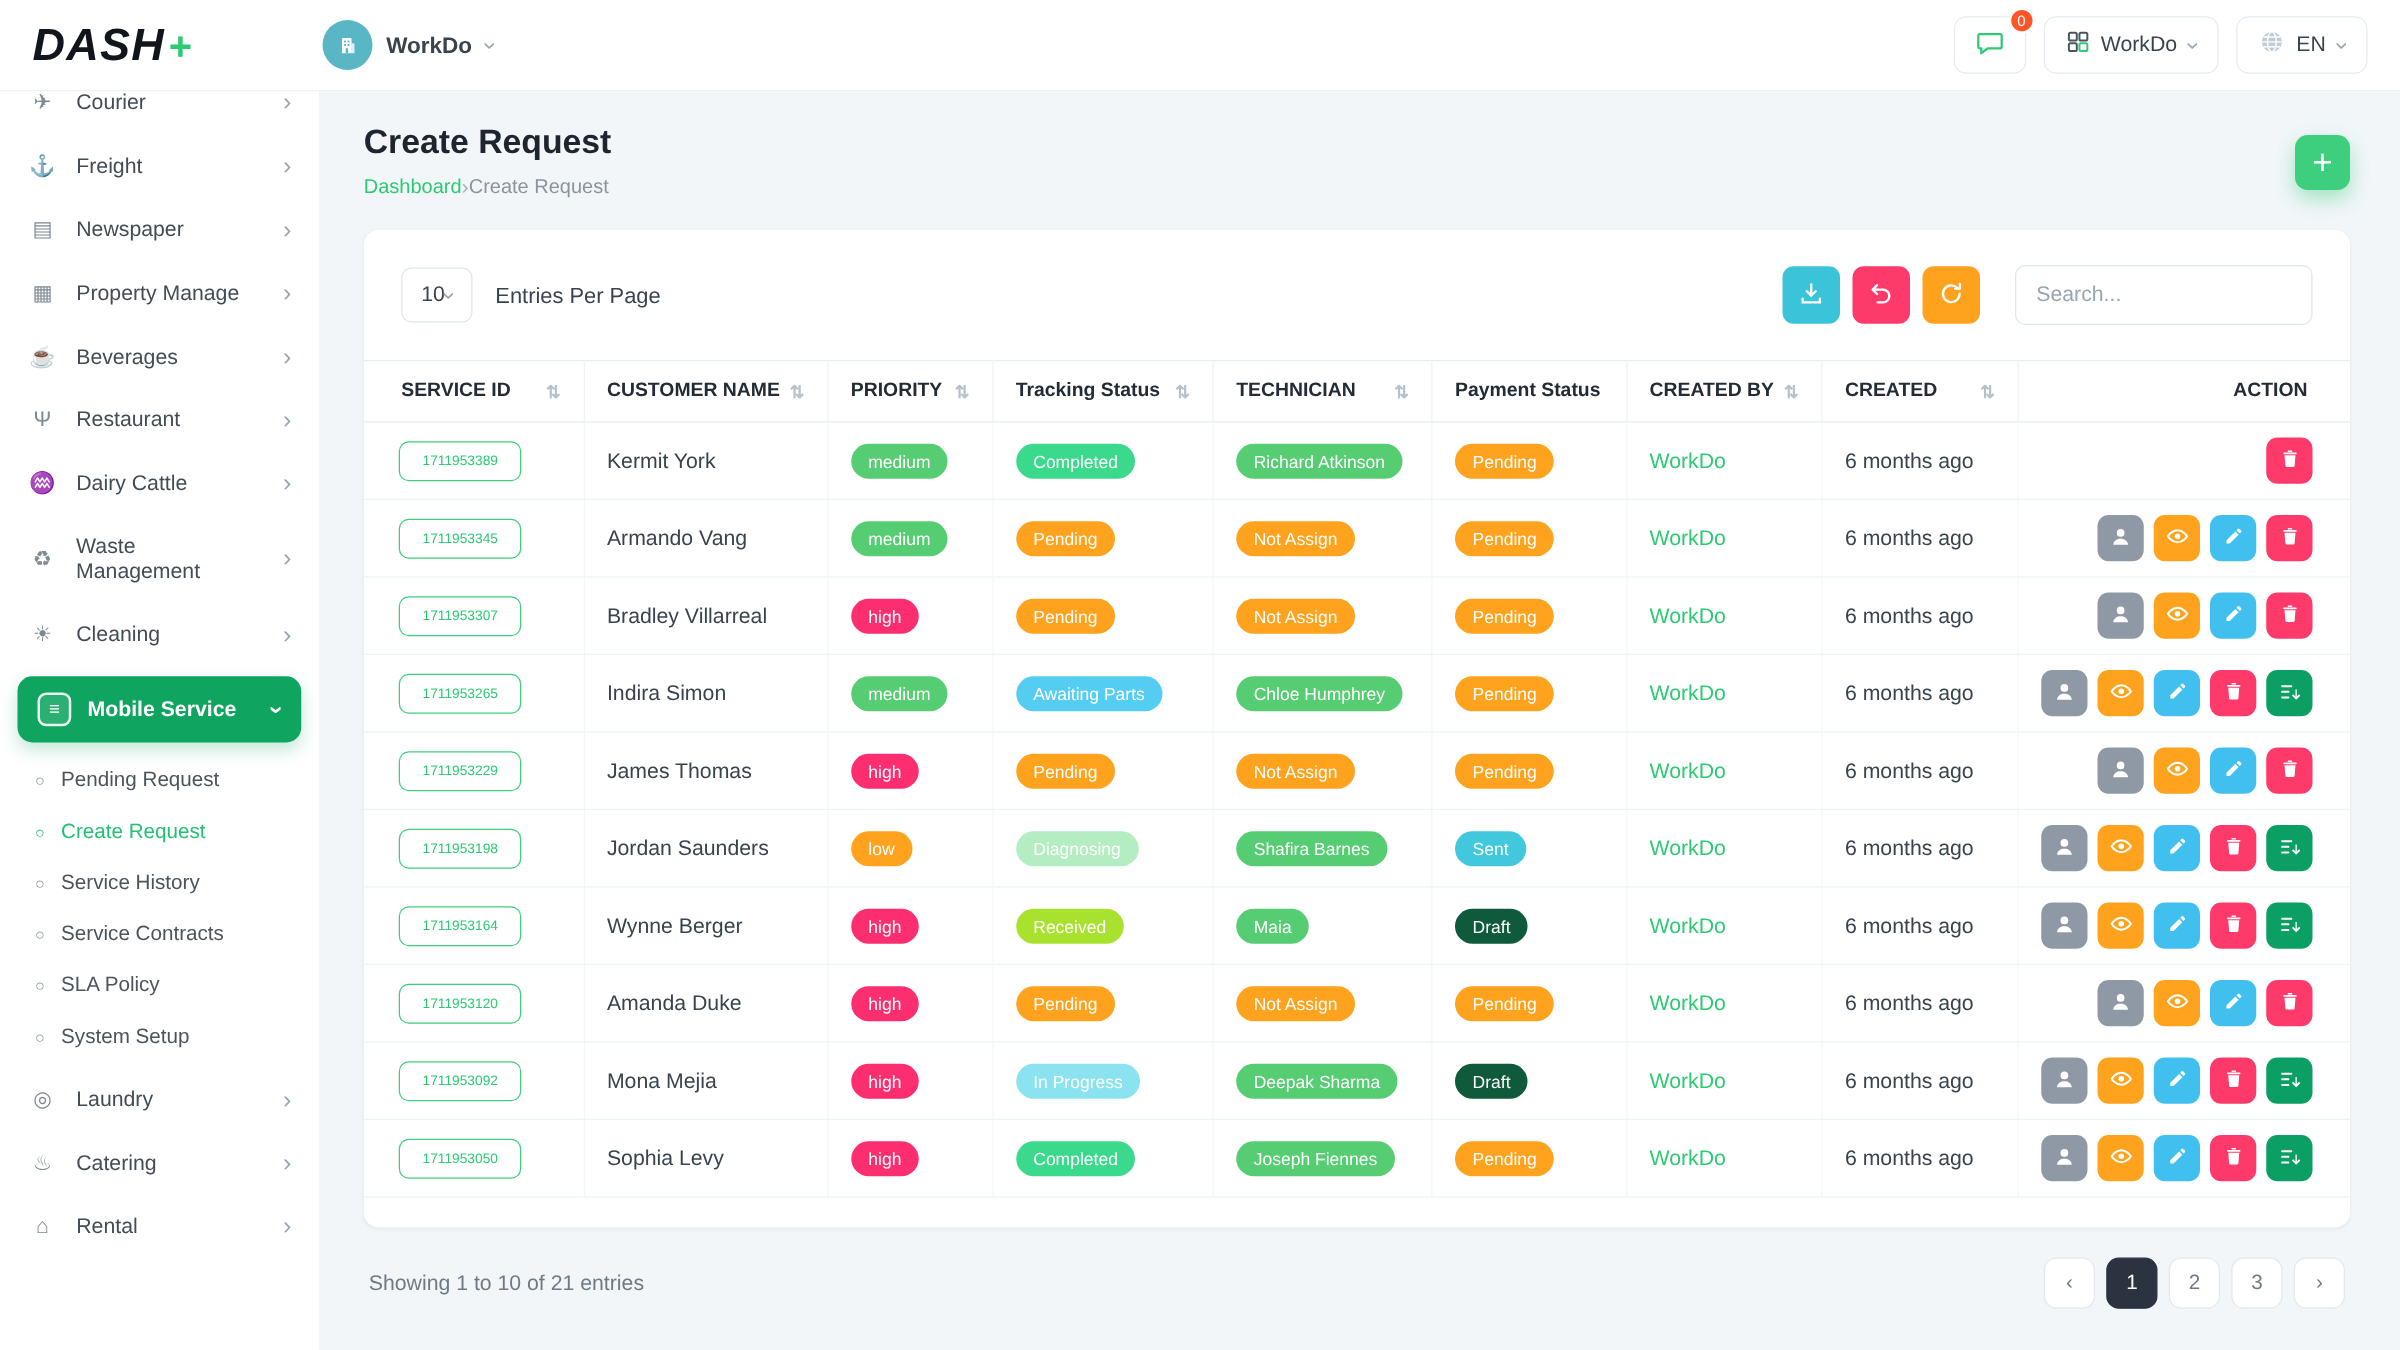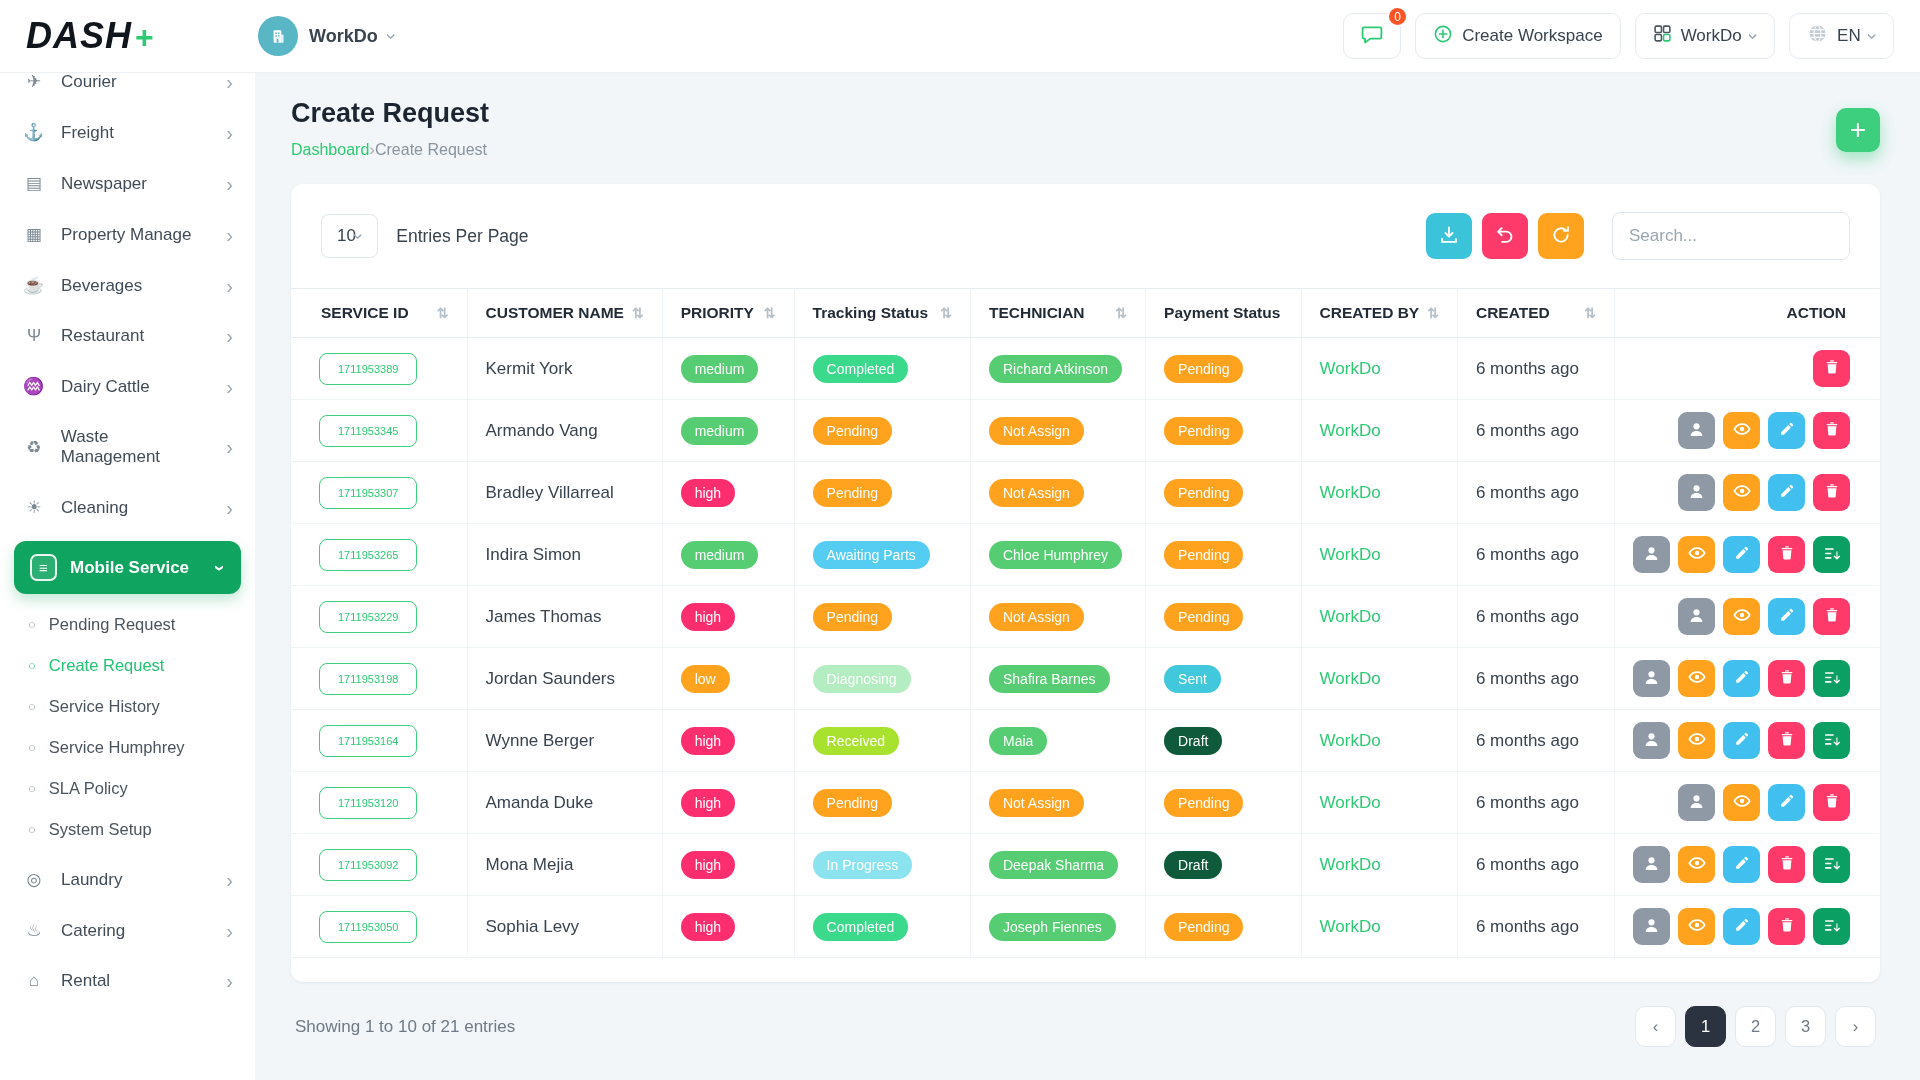--- a/index.html
+++ b/index.html
@@ -126,29 +126,20 @@
     <button class="icon-pill">
       <span>
         <svg viewBox="0 0 20 20" width="24" height="24">
             <path d="M3.2 3.6h13.6a1 1 0 0 1 1 1v7.4a1 1 0 0 1-1 1H8.6l-4.4 3.3v-3.3H3.2a1 1 0 0 1-1-1V4.6a1 1 0 0 1 1-1z" fill="none" stroke="#2dca73" stroke-width="1.5" stroke-linejoin="round"></path>
           </svg>
       </span>
       <span class="msg-badge">0</span>
     </button>
     <button class="top-pill">
       <span>
-        <svg viewBox="0 0 20 20" width="20" height="20">
-            <circle cx="10" cy="10" r="7.6" fill="none" stroke="#2dca73" stroke-width="1.6"></circle>
-            <path d="M10 6.4v7.2M6.4 10h7.2" stroke="#2dca73" stroke-width="1.6" stroke-linecap="round"></path>
-          </svg>
-      </span>
-      <span>Create Workspace</span>
-    </button>
-    <button class="top-pill">
-      <span>
         <svg viewBox="0 0 18 18" width="19" height="19">
             <rect x="2" y="2" width="6" height="6" rx="1.2" fill="none" stroke="#4b5560" stroke-width="1.5"></rect>
             <rect x="10" y="2" width="6" height="6" rx="1.2" fill="none" stroke="#4b5560" stroke-width="1.5"></rect>
             <rect x="2" y="10" width="6" height="6" rx="1.2" fill="none" stroke="#4b5560" stroke-width="1.5"></rect>
             <rect x="10" y="10" width="6" height="6" rx="1.2" fill="none" stroke="#2dca73" stroke-width="1.5"></rect>
           </svg>
       </span>
       <span>WorkDo</span>
       <span class="chev-d">›</span>
     </button>
@@ -226,21 +217,21 @@
         <div class="sub-item active">
           <span class="dot">○</span>
           <span>Create Request</span>
         </div>
         <div class="sub-item">
           <span class="dot">○</span>
           <span>Service History</span>
         </div>
         <div class="sub-item">
           <span class="dot">○</span>
-          <span>Service Humphrey</span>
+          <span>Service Contracts</span>
         </div>
         <div class="sub-item">
           <span class="dot">○</span>
           <span>SLA Policy</span>
         </div>
         <div class="sub-item">
           <span class="dot">○</span>
           <span>System Setup</span>
         </div>
       </div>

